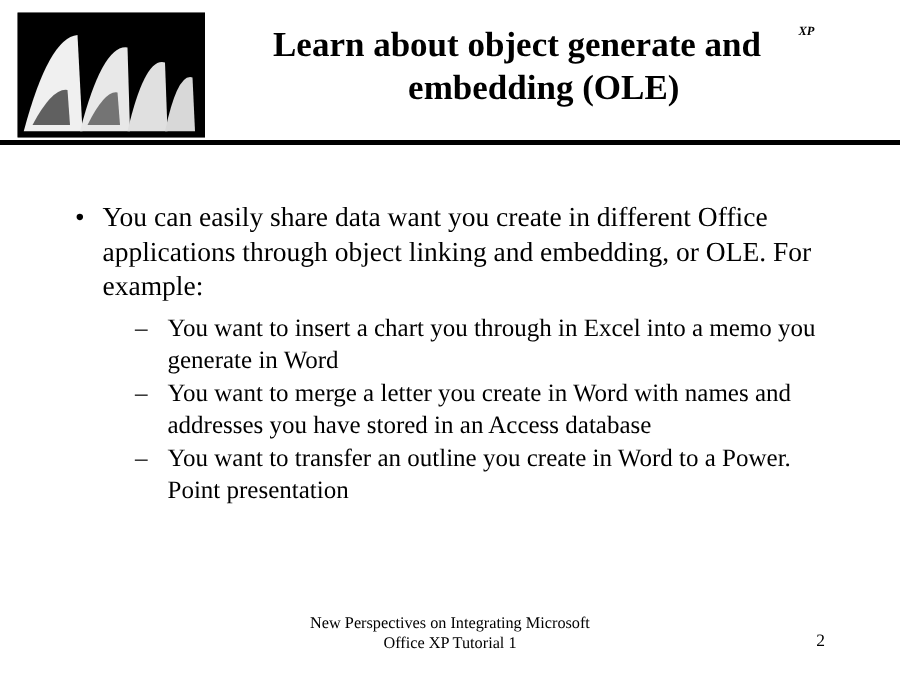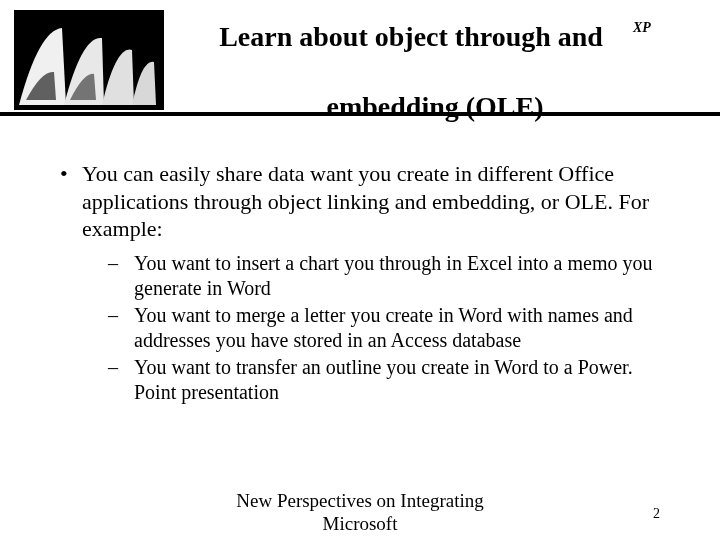--- a/index.html
+++ b/index.html
@@ -36,27 +36,27 @@
     left: 170px;
     right: 20px;
     text-align: center;
     font-size: 28px;
     font-weight: bold;
     line-height: 1.2;
   }
   .title .xp {
     display: inline-block;
     vertical-align: top;
-    font-size: 14px;
+    font-size: 10px;
     font-style: italic;
     margin-left: 30px;
     font-weight: bold;
   }
   .title-line1 { display: block; }
-  .title-line2 { display: block; margin-top: 36px; }
+  .title-line2 { display: block; }
   .rule {
     position: absolute;
     top: 112px;
     left: 0;
     right: 0;
     height: 4px;
     background: #000000;
   }
   .content {
     padding: 40px 50px 0 50px;
@@ -86,21 +86,21 @@
     width: 16px;
     flex-shrink: 0;
   }
   .footer {
     position: absolute;
     bottom: 10px;
     left: 0;
     right: 0;
     height: 40px;
     text-align: center;
-    font-size: 19px;
+    font-size: 13px;
     line-height: 1.2;
   }
   .footer .footer-text {
     display: inline-block;
     width: 260px;
   }
   .page-num {
     position: absolute;
     right: 60px;
     bottom: 18px;
@@ -117,21 +117,21 @@
       <path d="M 5 95 Q 25 20 48 18 L 52 95 Z" fill="#f0f0f0"></path>
       <path d="M 50 95 Q 68 25 88 28 L 90 95 Z" fill="#e8e8e8"></path>
       <path d="M 88 95 Q 102 35 118 40 L 120 95 Z" fill="#e0e0e0"></path>
       <path d="M 118 95 Q 128 48 140 52 L 142 95 Z" fill="#d8d8d8"></path>
       <path d="M 12 90 Q 28 60 40 62 L 42 90 Z" fill="#000000" opacity="0.6"></path>
       <path d="M 56 90 Q 70 62 80 64 L 82 90 Z" fill="#000000" opacity="0.5"></path>
     </svg>
   </div>
   <div class="title">
     <span class="title-line1">
-      <span>Learn about object through and</span><span class="xp">XP</span>
+      <span>Learn about object generate and</span><span class="xp">XP</span>
     </span>
     <span class="title-line2">embedding (OLE)</span>
   </div>
   <div class="rule"></div>
 </div>
 
 <div class="content">
   <div class="bullet-main">
     <div class="marker">•</div>
     <div>You can easily share data want you create in different Office applications through object linking and embedding, or OLE. For example:</div>
@@ -148,15 +148,16 @@
     <div class="bullet-sub">
       <div class="marker">–</div>
       <div>You want to transfer an outline you create in Word to a Power. Point presentation</div>
     </div>
   </div>
 </div>
 
 <div class="footer">
   <div class="footer-text">
     <span>New Perspectives on Integrating Microsoft</span><br>
+    <span>Office XP Tutorial 1</span>
   </div>
 </div>
 <div class="page-num">2</div>
 
 </body></html>

